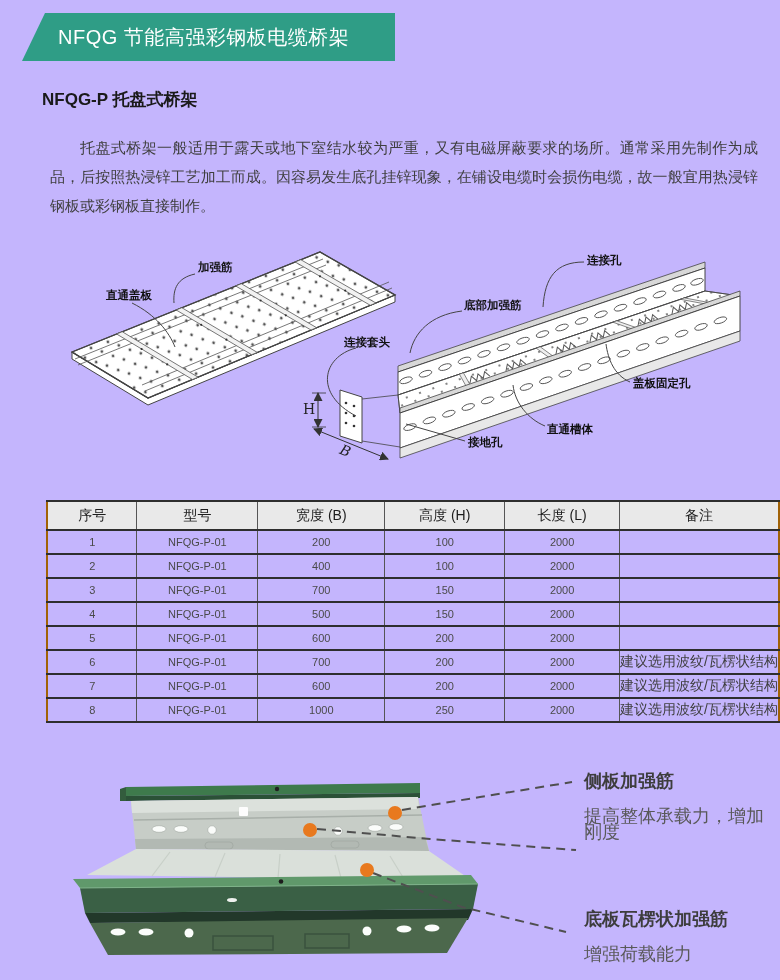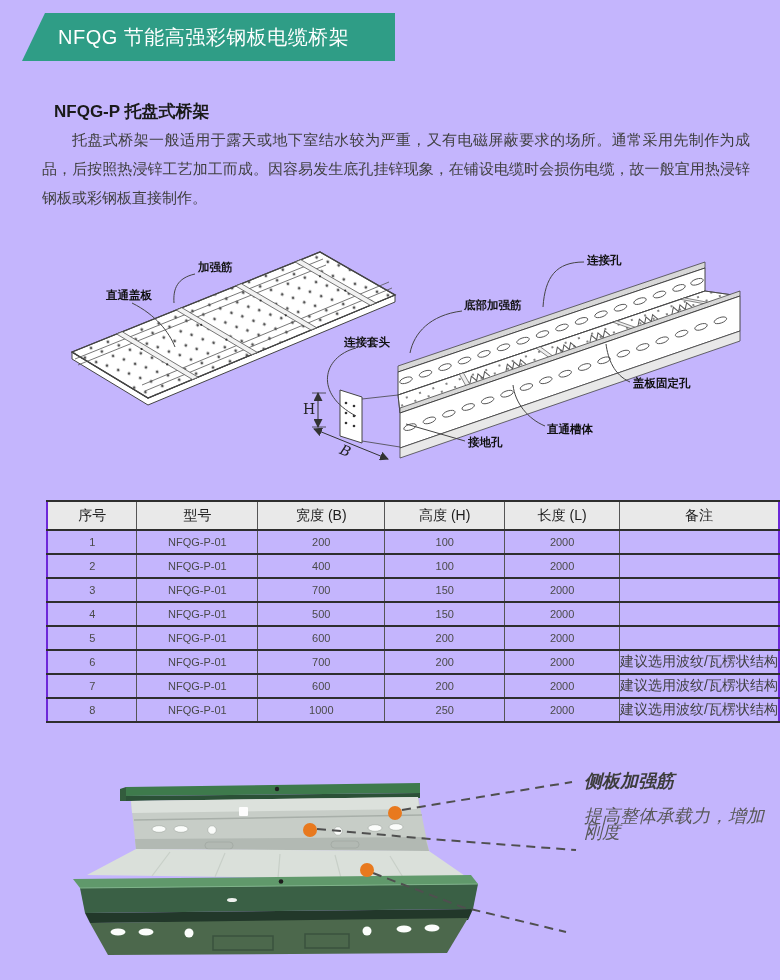--- a/index.html
+++ b/index.html
@@ -4,41 +4,41 @@
 <style>
   html,body{margin:0;padding:0;background:#fff;}
   .page{position:relative;width:780px;height:980px;background:#c4b5fd;overflow:hidden;
         font-family:"Liberation Sans","DejaVu Sans",sans-serif;}
   
   .banner{position:absolute;left:22px;top:13px;width:373px;height:48px;background:#2f9d86;
           clip-path:polygon(23px 0,100% 0,100% 100%,0 100%);}
   .banner span{display:block;line-height:48px;padding-left:36px;color:#ffffff;
                font-size:20px;letter-spacing:0.5px;}
   
-  .sec-title{position:absolute;left:38px;top:84px;margin:16px;font-size:17px;font-weight:bold;color:#1a1a1a;}
-  
-  .intro{position:absolute;left:38px;top:121px;width:708px;margin:4px;font-size:15px;color:#3f3f3f;
+  .sec-title{position:absolute;left:38px;top:84px;margin:4px;font-size:17px;font-weight:bold;color:#1a1a1a;}
+  
+  .intro{position:absolute;left:38px;top:121px;width:708px;margin:12px;font-size:15px;color:#3f3f3f;
          line-height:29px;text-align:justify;text-indent:2em;}
   
   .drawings{position:absolute;left:0;top:238px;width:780px;height:250px;}
   .svg-cover{position:absolute;left:50px;top:9px;}
   .svg-tray{position:absolute;left:300px;top:9px;}
   .dlabel{font-size:11.5px;font-weight:bold;fill:#111;font-family:"Liberation Sans",sans-serif;}
   .dim{font-family:"DejaVu Serif",serif;font-size:14px;fill:#222;}
   
   table.spec{position:absolute;left:46px;top:500px;border-collapse:collapse;table-layout:fixed;
-             border:2px solid #6d28d9;}
+             border:2px solid #a16207;}
   table.spec th,table.spec td{border-left:1px solid #555;border-right:1px solid #555;
              border-top:2px solid #2e2e2e;border-bottom:2px solid #2e2e2e;
              text-align:center;padding:0;overflow:hidden;white-space:nowrap;}
   table.spec th{height:27px;background:#e9e9e9;font-size:14px;font-weight:normal;color:#1d1d1d;}
   table.spec td{height:22px;font-size:11px;color:#4a4a4a;}
   table.spec td.remark{font-size:14px;color:#3f3f3f;}
   
-  .photo-section{position:absolute;left:0;top:760px;width:780px;height:220px;font-style:italic;}
+  .photo-section{position:absolute;left:0;top:760px;width:780px;height:220px;}
   .photo-svg{position:absolute;left:0;top:0;}
   .feature{position:absolute;left:584px;}
   .f1{top:10px;} .f2{top:73px;} .f3{top:148px;}
   .ft{font-size:18px;font-weight:600;color:#3d3d3d;line-height:22px;}
   .fd{font-size:18px;color:#595959;margin-top:16px;line-height:16px;}
 </style>
 </head>
 <body>
 
 <div class="page">
@@ -349,15 +349,19 @@
 
       <circle cx="395" cy="53" r="7" fill="#e8791e"></circle>
       <circle cx="310" cy="70" r="7" fill="#e8791e"></circle>
       <circle cx="367" cy="110" r="7" fill="#e8791e"></circle>
     </svg>
 
     <div class="feature f1">
       <div class="ft">侧板加强筋</div>
       <div class="fd">提高整体承载力，增加刚度</div>
     </div>
+    <div class="feature f3">
+      <div class="ft">底板瓦楞状加强筋</div>
+      <div class="fd">增强荷载能力</div>
+    </div>
   </div>
 
 </div>
 
 </body></html>

